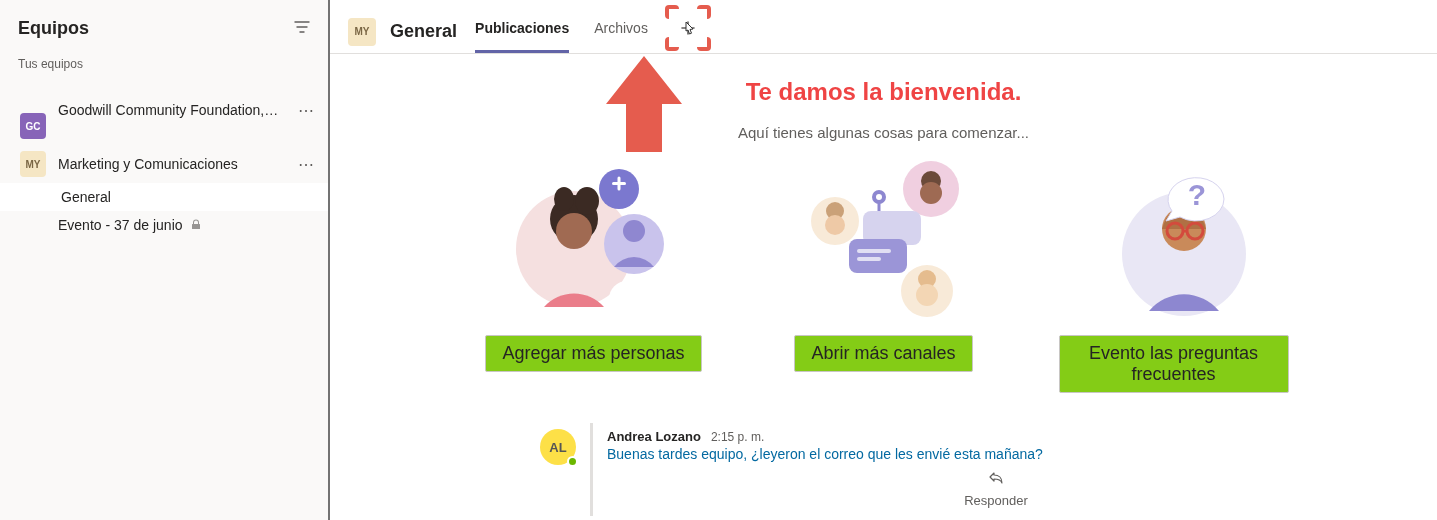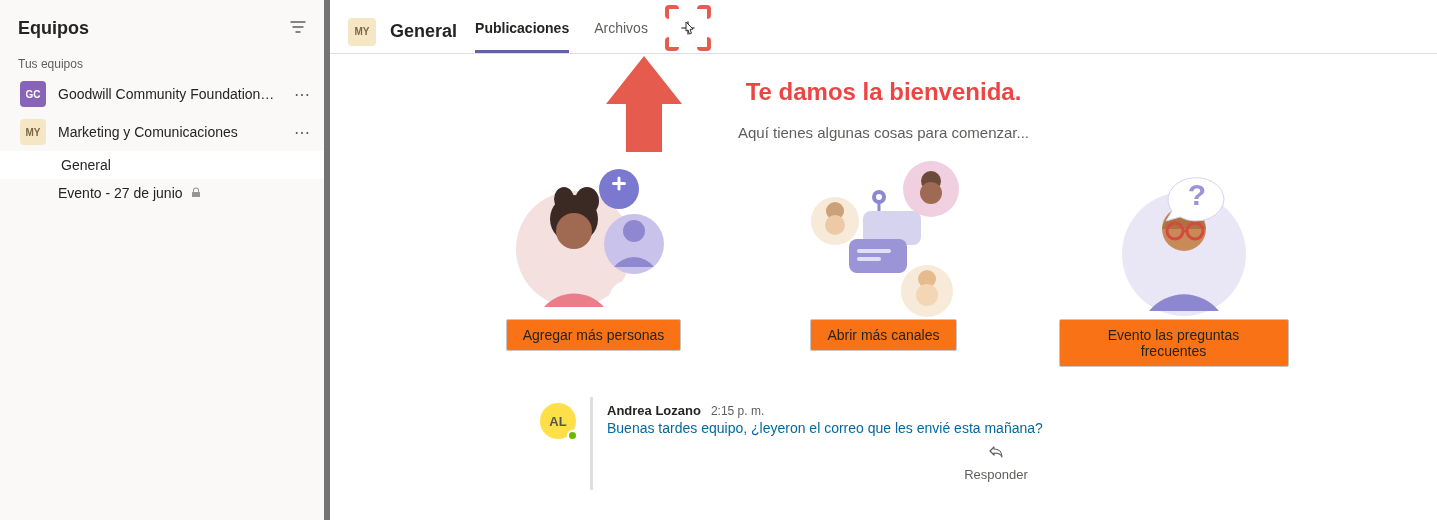--- a/index.html
+++ b/index.html
@@ -10,21 +10,21 @@
     background: #fff;
     width: 1437px;
     height: 520px;
     overflow: hidden;
     display: flex;
   }
   
   .sidebar {
     width: 330px;
     flex-shrink: 0;
-    border-right: 6px solid #737373;
+    border-right: 2px solid #737373;
     background: #faf9f8;
     display: flex;
     flex-direction: column;
   }
   .sidebar-header {
     display: flex;
     align-items: center;
     justify-content: space-between;
     padding: 18px 18px 12px 18px;
   }
@@ -40,21 +40,21 @@
     padding: 6px 10px 6px 20px;
     gap: 12px;
     cursor:pointer;
   }
   .team-avatar {
     width:26px; height:26px; border-radius:4px;
     display:flex; align-items:center; justify-content:center;
     font-size:10px; font-weight:600; color:#fff;
     flex-shrink:0;
   }
-  .avatar-purple { background:#8764b8; }
+  .avatar-purple { background:#8764b8;margin-top:32px; }
   .avatar-cream  { background:#f5e6c4; color:#7a6644; }
   .team-name { flex:1; white-space:nowrap; overflow:hidden; text-overflow:ellipsis; font-size:14px; }
   .more-dots { color:#605e5c; font-size:16px; padding:0 4px; }
   .channel-row {
     display:flex; align-items:center; gap:8px;
     padding: 6px 18px 6px 58px;
     cursor:pointer; font-size:14px; color:#252423;
   }
   .channel-row.selected { background:#fff; border-left:3px solid transparent; }
   .lock-glyph { color:#979593; font-size:11px; }
@@ -109,23 +109,23 @@
     flex:1; overflow:auto; position:relative;
     padding-top: 24px;
   }
   .welcome { text-align:center; margin: 0 auto; max-width:1000px; }
   .welcome-title { font-size:24px; font-weight:700; color:#ef4444; margin-bottom:18px; }
   .welcome-sub { font-size:15px; color:#605e5c; margin-bottom:8px; }
   .cards { display:flex; justify-content:center; gap:60px; }
   .card { width:230px; display:flex; flex-direction:column; align-items:center; }
   .illus { width:170px; height:170px; position:relative; }
   .card-btn {
-    margin-top:0;
-    padding:7px 16px; font-size:14px;
-    background:#f97316; border:1px solid #c8c6c4; border-radius:2px;
+    margin-top:16px;
+    padding:7px 16px; font-size:18px;
+    background:#84cc16; border:1px solid #c8c6c4; border-radius:2px;
     cursor:pointer; color:#252423;
   }
 
   
   .msg-row {
     display:flex; align-items:flex-start; gap:14px;
     margin: 30px 40px 0 210px;
   }
   .msg-avatar {
     width:36px; height:36px; border-radius:50%;
@@ -175,21 +175,21 @@
   <div class="team-row">
     <div class="team-avatar avatar-cream">MY</div>
     <div class="team-name">Marketing y Comunicaciones</div>
     <span class="more-dots">⋯</span>
   </div>
 
   <div class="channel-row selected">
     <span>General</span>
   </div>
   <div class="channel-row">
-    <span>Evento - 27 de junio</span>
+    <span>Evento - 37 de junio</span>
     <span class="lock-glyph">
       <svg width="10" height="11" viewBox="0 0 10 11">
           <path d="M2 5V3.5a3 3 0 016 0V5h.5a.5.5 0 01.5.5v4a.5.5 0 01-.5.5h-7a.5.5 0 01-.5-.5v-4A.5.5 0 011.5 5H2zm1 0h4V3.5a2 2 0 00-4 0V5z" fill="#979593"></path>
         </svg>
     </span>
   </div>
 </aside>
 
 <main class="main">
   <div class="channel-header">

